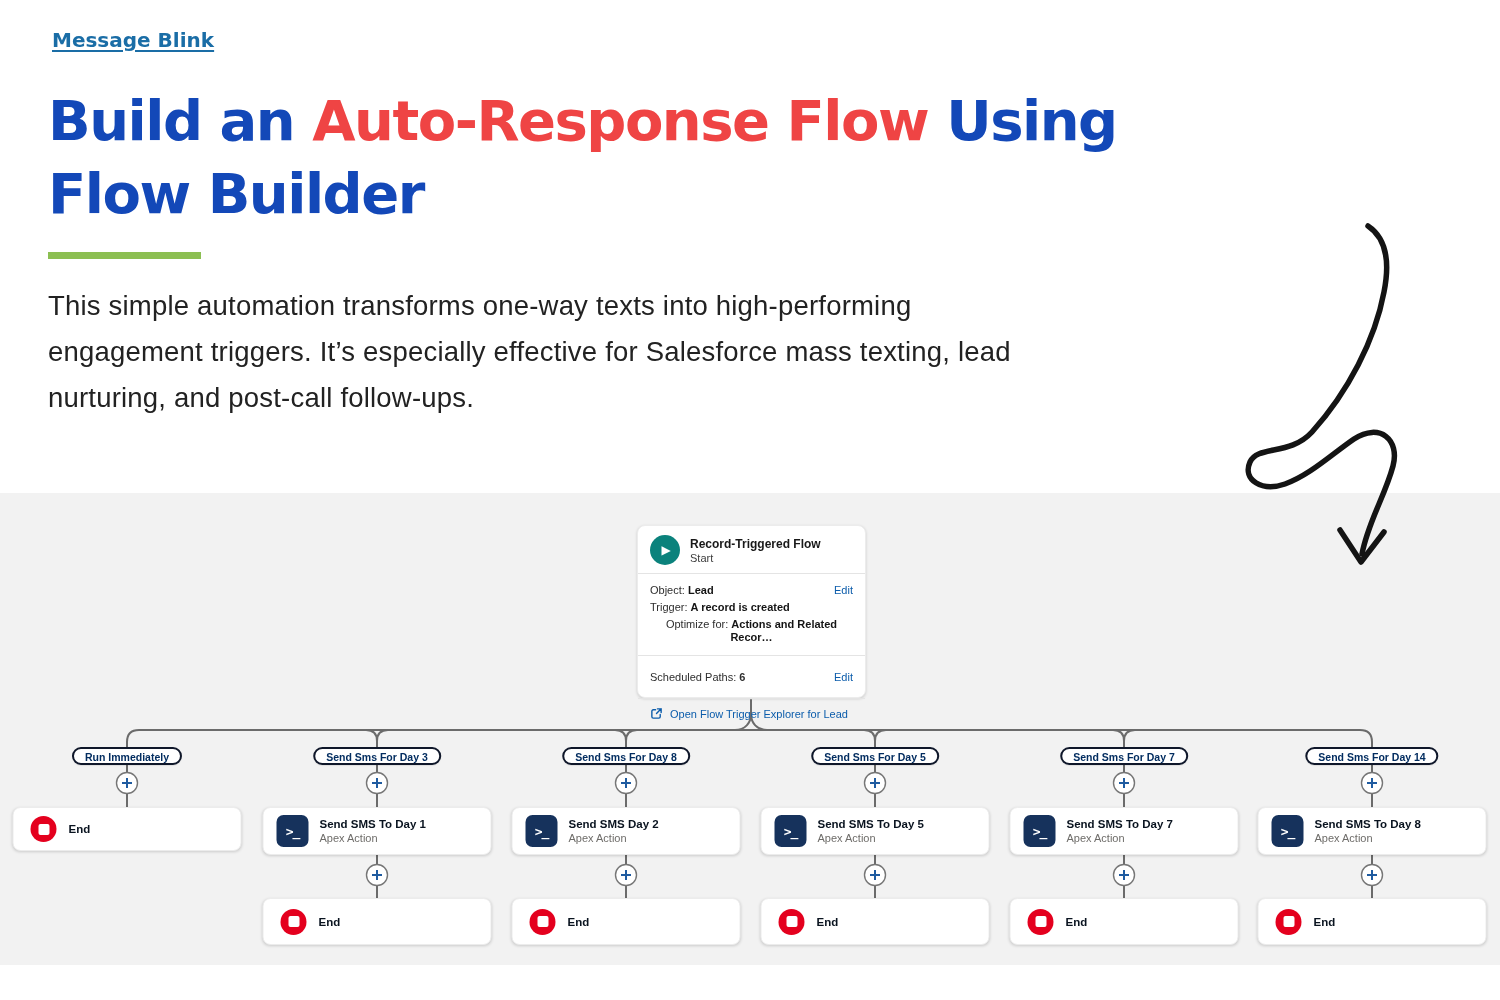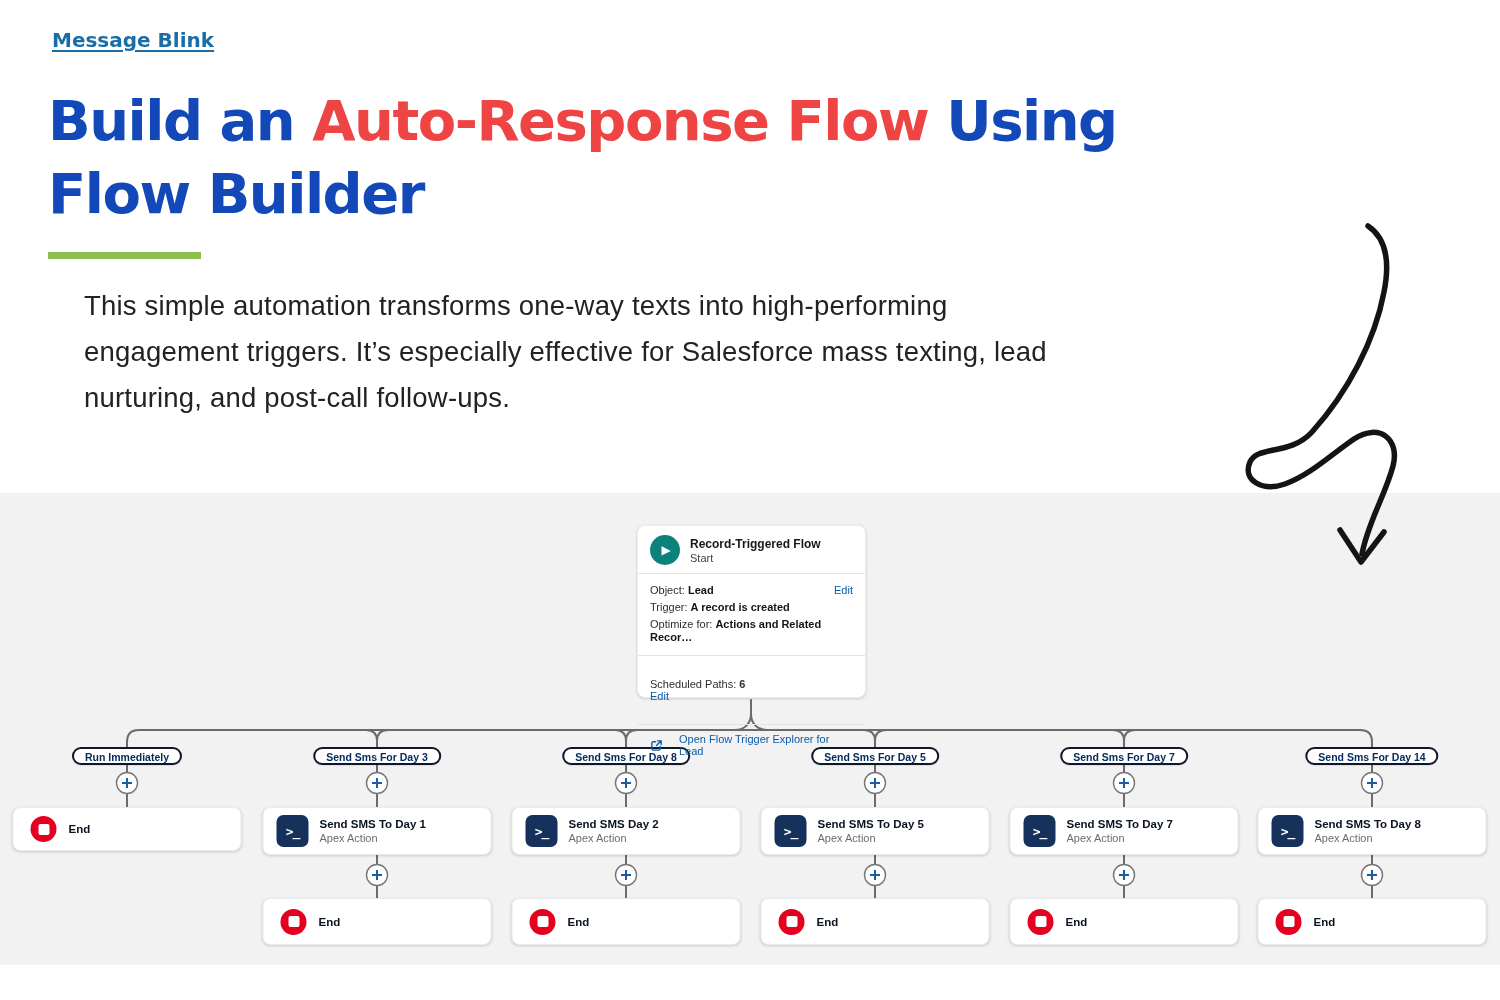--- a/index.html
+++ b/index.html
@@ -13,47 +13,47 @@
     font-family:"DejaVu Sans", sans-serif; font-weight:bold; font-size:20px;
     color:#1a6da6; text-decoration:underline; text-decoration-thickness:2px; text-underline-offset:3px;
     cursor:pointer; }
   .headline { position:absolute; top:84px; left:48px; width:1320px;
     font-family:"DejaVu Sans", sans-serif; font-weight:bold; font-size:56px;
     line-height:73px; letter-spacing:-1.5px; color:#1348b8; }
   .headline .hl { color:#ef4444; }
   .accent-bar { position:absolute; top:252px; left:48px; width:153px; height:7px; background:#8cbf52; }
   .intro { position:absolute; top:283px; left:48px; width:1270px;
     font-size:27.5px; line-height:46px; color:#222222; letter-spacing:0.2px; }
-  .intro span { display:block;margin-left:36px; }
+  .intro span { display:block; }
 
   
   .doodle { position:absolute; top:210px; left:1230px; z-index:6; }
 
   
   .diagram { position:absolute; top:493px; left:0; width:1500px; height:472px; background:#f2f2f2; z-index:1; }
   .connectors { position:absolute; top:0; left:0; }
 
   .card { background:#fff; border:1px solid #ececec; border-radius:8px;
     box-shadow:0 1px 3px rgba(0,0,0,0.16); }
 
   
   .start-card { position:absolute; left:637px; top:32px; width:229px; height:173px; z-index:3; }
   .sc-header { display:flex; align-items:center; gap:10px; padding:9px 12px 8px 12px;
     border-bottom:1px solid #e4e4e4; }
   .play-circle { width:30px; height:30px; border-radius:50%; background:#0b827c; flex:0 0 30px;
     display:flex; align-items:center; justify-content:center; color:#fff; font-size:12px; padding-left:2px; }
   .sc-title { font-size:12px; font-weight:bold; color:#181818; line-height:15px; }
   .sc-sub { font-size:11px; color:#3d3d3d; }
-  .sc-body { padding:6px 12px 7px 12px; font-size:11px; color:#2e2e2e; }
+  .sc-body { padding:6px 12px 7px 12px; font-size:11px; color:#2e2e2e;text-align:center; }
   .sc-row { display:flex; justify-content:space-between; align-items:baseline; margin:4px 0; line-height:13px; }
   .sc-row b { color:#141414; }
   .edit-link { color:#0b5cab; cursor:pointer; font-size:11px; }
-  .sc-sched { display:flex; justify-content:space-between; align-items:flex-start;
-    padding:22px 12px; border-top:1px solid #e4e4e4; font-size:11px; color:#2e2e2e;flex-direction:column; }
-  .sc-link { display:flex; align-items:center; gap:16px; padding:8px 12px;
+  .sc-sched { display:flex; justify-content:space-between; align-items:center;
+    padding:15px 12px; border-top:1px solid #e4e4e4; font-size:11px; color:#2e2e2e; }
+  .sc-link { display:flex; align-items:center; gap:7px; padding:8px 12px;
     border-top:1px solid #e4e4e4; color:#0b5cab; font-size:11px; cursor:pointer; }
 
   
   .branch { position:absolute; top:254px; width:240px; height:218px; }
   .pill { position:absolute; top:0; left:50%; transform:translateX(-50%);
     height:18px; line-height:16px; padding:0 11px; background:#fff;
     border:2px solid #0f172a; border-radius:10px; white-space:nowrap;
     font-size:10.5px; font-weight:bold; color:#032d60; box-shadow:0 1px 1px rgba(0,0,0,0.08); }
   .node-card { position:absolute; left:50%; transform:translateX(-50%); width:229px;
     display:flex; align-items:center; cursor:pointer; }

